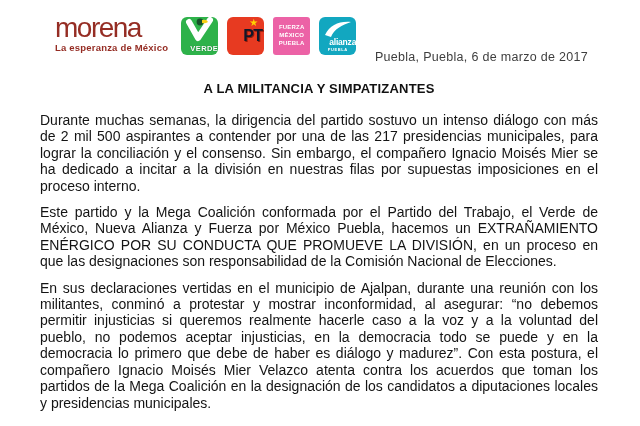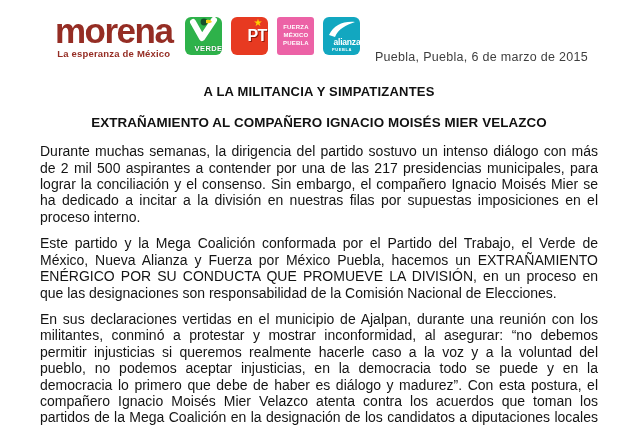--- a/index.html
+++ b/index.html
@@ -10,40 +10,40 @@
     font-family:"Liberation Sans",sans-serif;
     box-sizing:border-box;
     padding:0 42px 0 40px;
     overflow:hidden;
     color:#151515;
   }
   
   .hdr{display:flex;align-items:flex-start;padding-top:16px;margin-left:15px;}
   .morena{line-height:1;}
   .morena-word{
-    font-size:35px;font-weight:bold;color:#952d24;
+    font-size:28px;font-weight:normal;color:#952d24;
     letter-spacing:-1.5px;line-height:0.85;
   }
   .morena-tag{font-size:9.5px;font-weight:bold;color:#952d24;margin-top:3px;letter-spacing:0.2px;text-align:center;}
   .plogos{display:flex;gap:9px;margin-left:13px;margin-top:1px;}
   .plogo{
     width:37px;height:38px;border-radius:6px;position:relative;
     overflow:hidden;color:#fff;flex:0 0 auto;
   }
   .plogo.verde{background:#2eb24a;}
   .verde-label{
     position:absolute;left:0;right:0;bottom:2px;text-align:right;
     font-size:7.5px;font-weight:bold;letter-spacing:0.4px;
     text-shadow:0 0 1px #14632a;
   }
   .plogo.pt{background:#e73a21;}
   .pt-star{position:absolute;top:1px;right:6px;font-size:10px;color:#ffd200;line-height:1;}
   .pt-label{
     position:absolute;left:16px;right:2px;top:10px;text-align:center;
-    font-size:16px;font-weight:bold;color:#ffffff;
+    font-size:16px;font-weight:bold;color:#0f172a;
     text-shadow:1px 1px 0 #8f1a0a;letter-spacing:-0.5px;
   }
   .plogo.fuerza{
     background:#ec62a6;border-radius:3px;
     display:flex;flex-direction:column;align-items:center;justify-content:center;
     font-size:6px;font-weight:bold;line-height:1.3;text-align:center;letter-spacing:0.2px;
   }
   .plogo.alianza{background:#12a7c0;}
   .ali-swoosh{position:absolute;top:2px;left:2px;}
   .ali-label{
@@ -113,24 +113,23 @@
         <svg class="ali-swoosh" width="33" height="20" viewBox="0 0 33 20" aria-hidden="true">
           <path d="M4 16 C9 6, 18 2, 30 3 C21 6, 13 10, 10 18 Z" fill="#ffffff"></path>
         </svg>
         <div class="ali-label">alianza</div>
         <div class="ali-sub">PUEBLA</div>
       </div>
 
     </div>
   </header>
 
-  <div class="dateline">Puebla, Puebla, 6 de marzo de 2015</div>
+  <div class="dateline">Puebla, Puebla, 6 de marzo de 2017</div>
 
   <div class="h1">A LA MILITANCIA Y SIMPATIZANTES</div>
-  <div class="h2">EXTRAÑAMIENTO AL COMPAÑERO IGNACIO MOISÉS MIER VELAZCO</div>
 
   <div class="bodytext">
     <p>Durante muchas semanas, la dirigencia del partido sostuvo un intenso diálogo con más de 2 mil 500 aspirantes a contender por una de las 217 presidencias municipales, para lograr la conciliación y el consenso. Sin embargo, el compañero Ignacio Moisés Mier se ha dedicado a incitar a la división en nuestras filas por supuestas imposiciones en el proceso interno.</p>
     <p>Este partido y la Mega Coalición conformada por el Partido del Trabajo, el Verde de México, Nueva Alianza y Fuerza por México Puebla, hacemos un EXTRAÑAMIENTO ENÉRGICO POR SU CONDUCTA QUE PROMUEVE LA DIVISIÓN, en un proceso en que las designaciones son responsabilidad de la Comisión Nacional de Elecciones.</p>
     <p>En sus declaraciones vertidas en el municipio de Ajalpan, durante una reunión con los militantes, conminó a protestar y mostrar inconformidad, al asegurar: “no debemos permitir injusticias si queremos realmente hacerle caso a la voz y a la voluntad del pueblo, no podemos aceptar injusticias, en la democracia todo se puede y en la democracia lo primero que debe de haber es diálogo y madurez”. Con esta postura, el compañero Ignacio Moisés Mier Velazco atenta contra los acuerdos que toman los partidos de la Mega Coalición en la designación de los candidatos a diputaciones locales y presidencias municipales.</p>
   </div>
 
 </div>
 
 </body></html>

